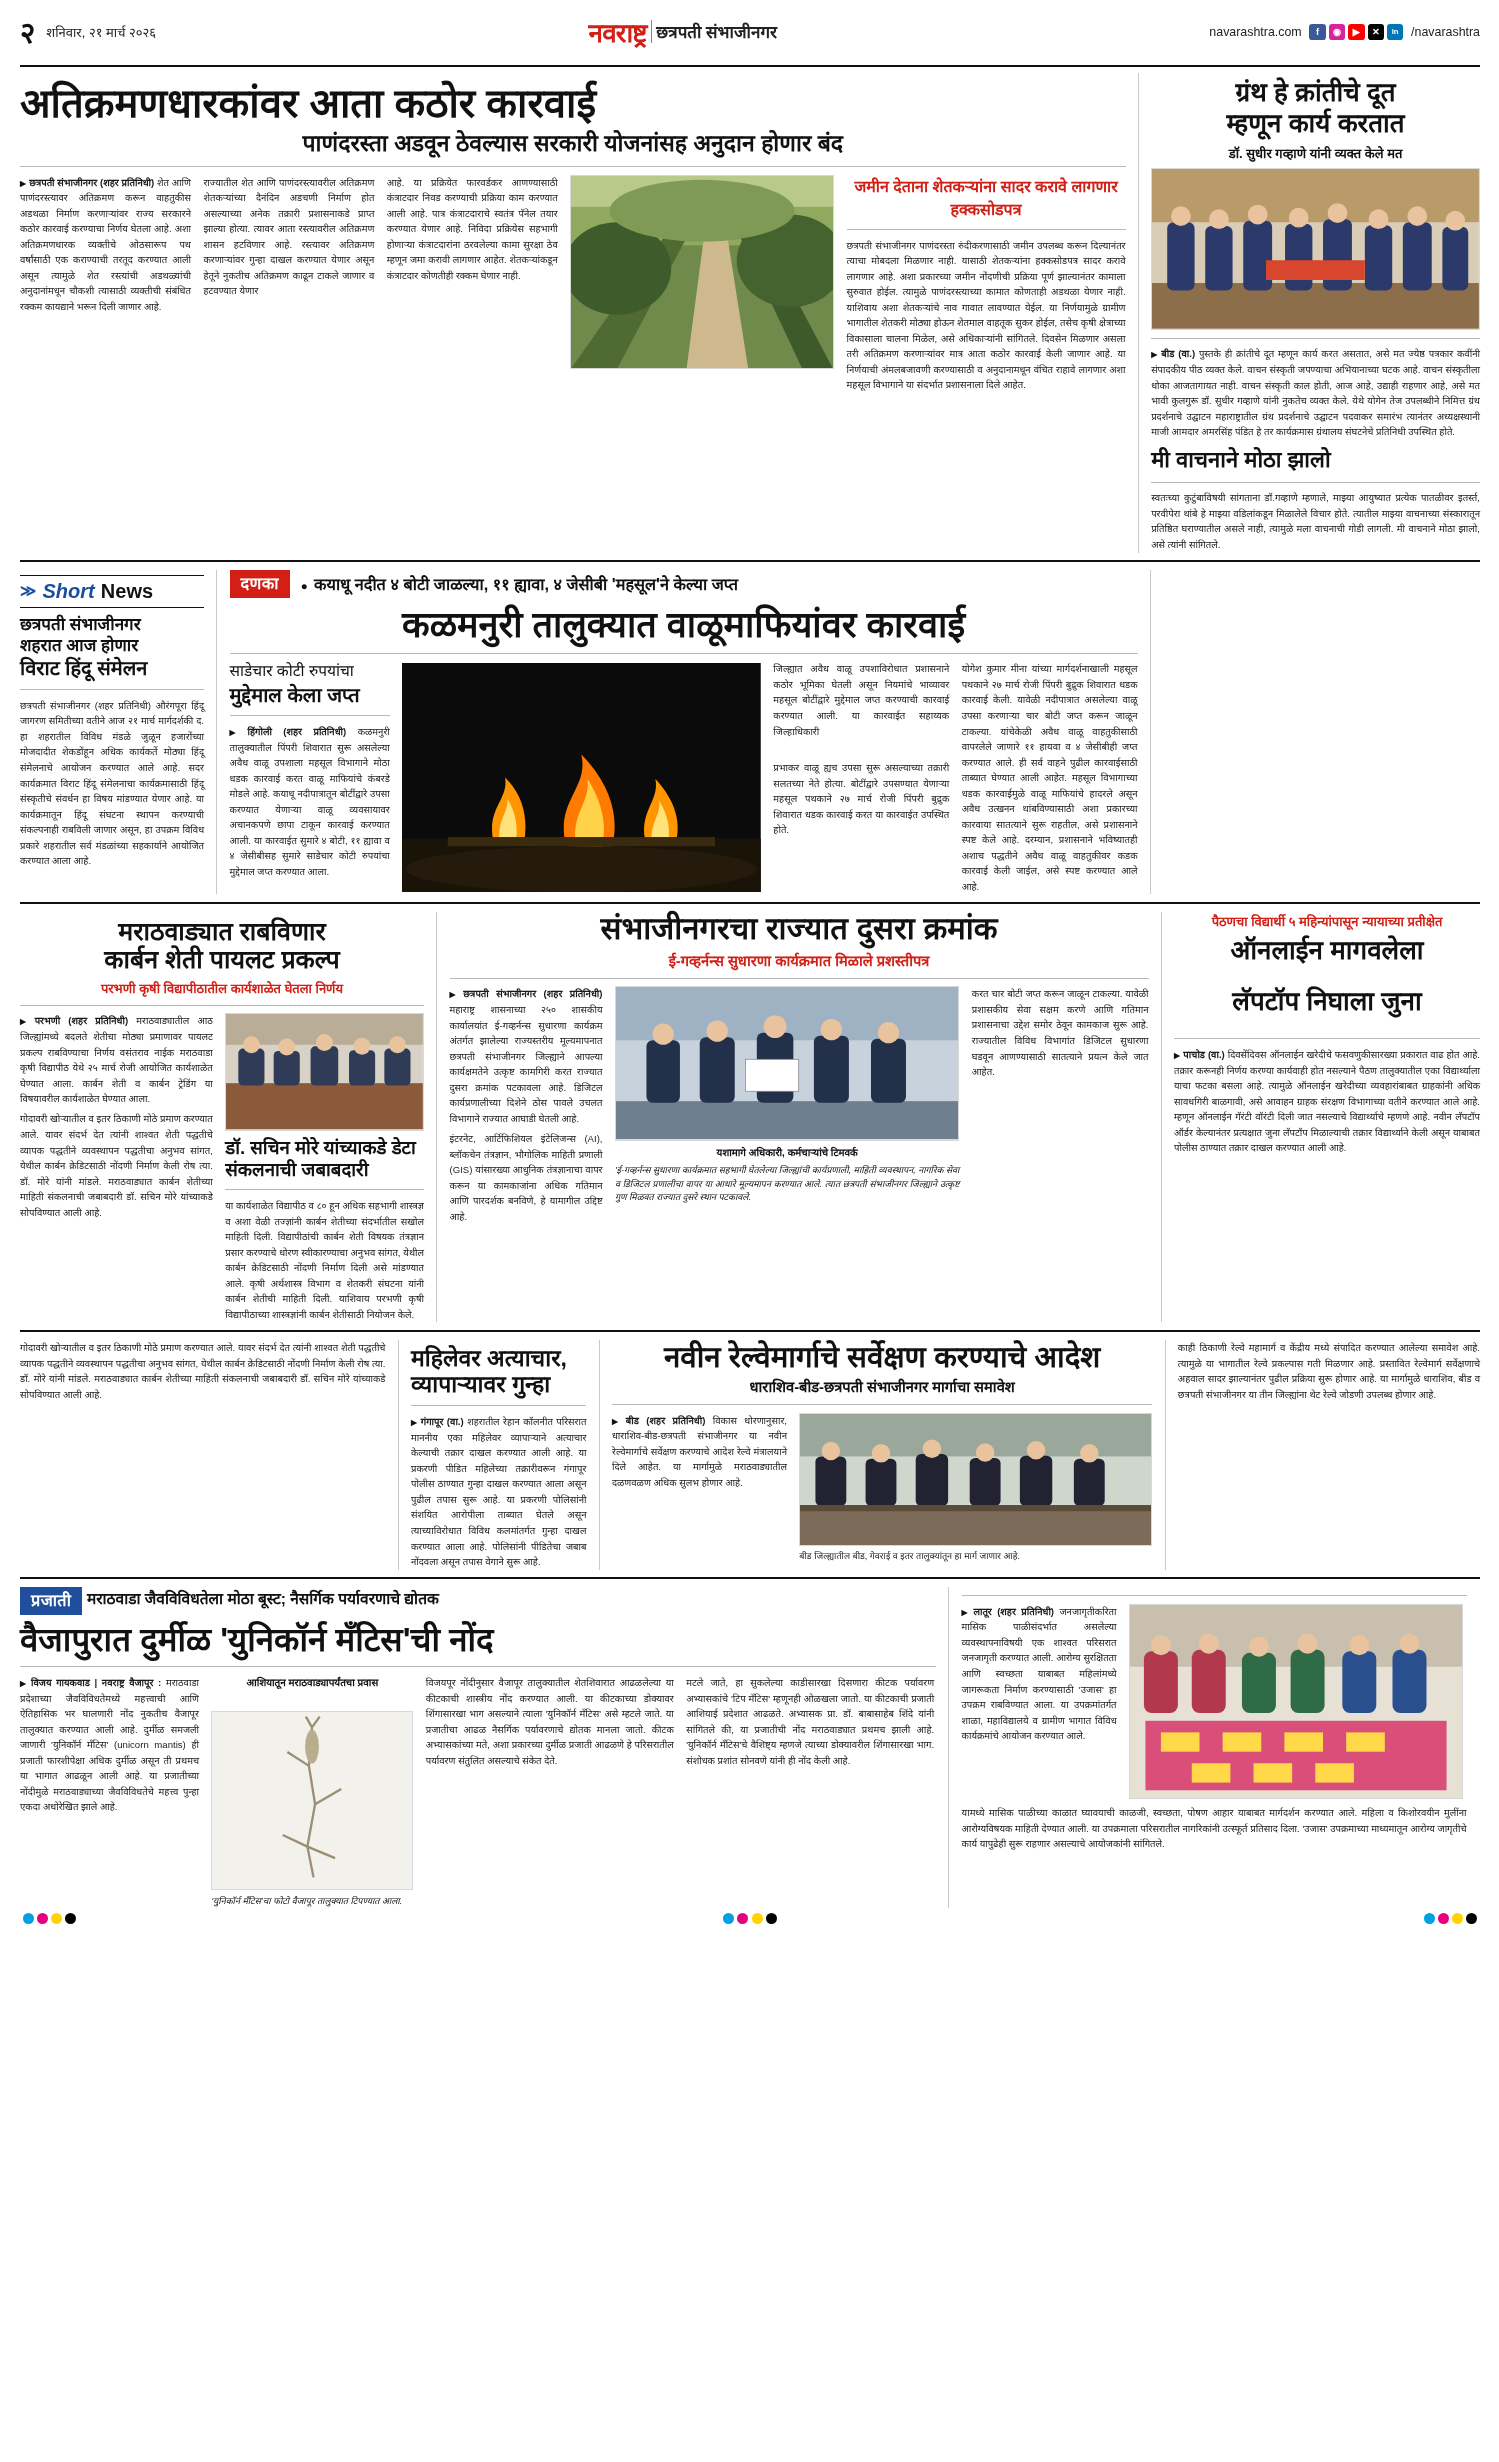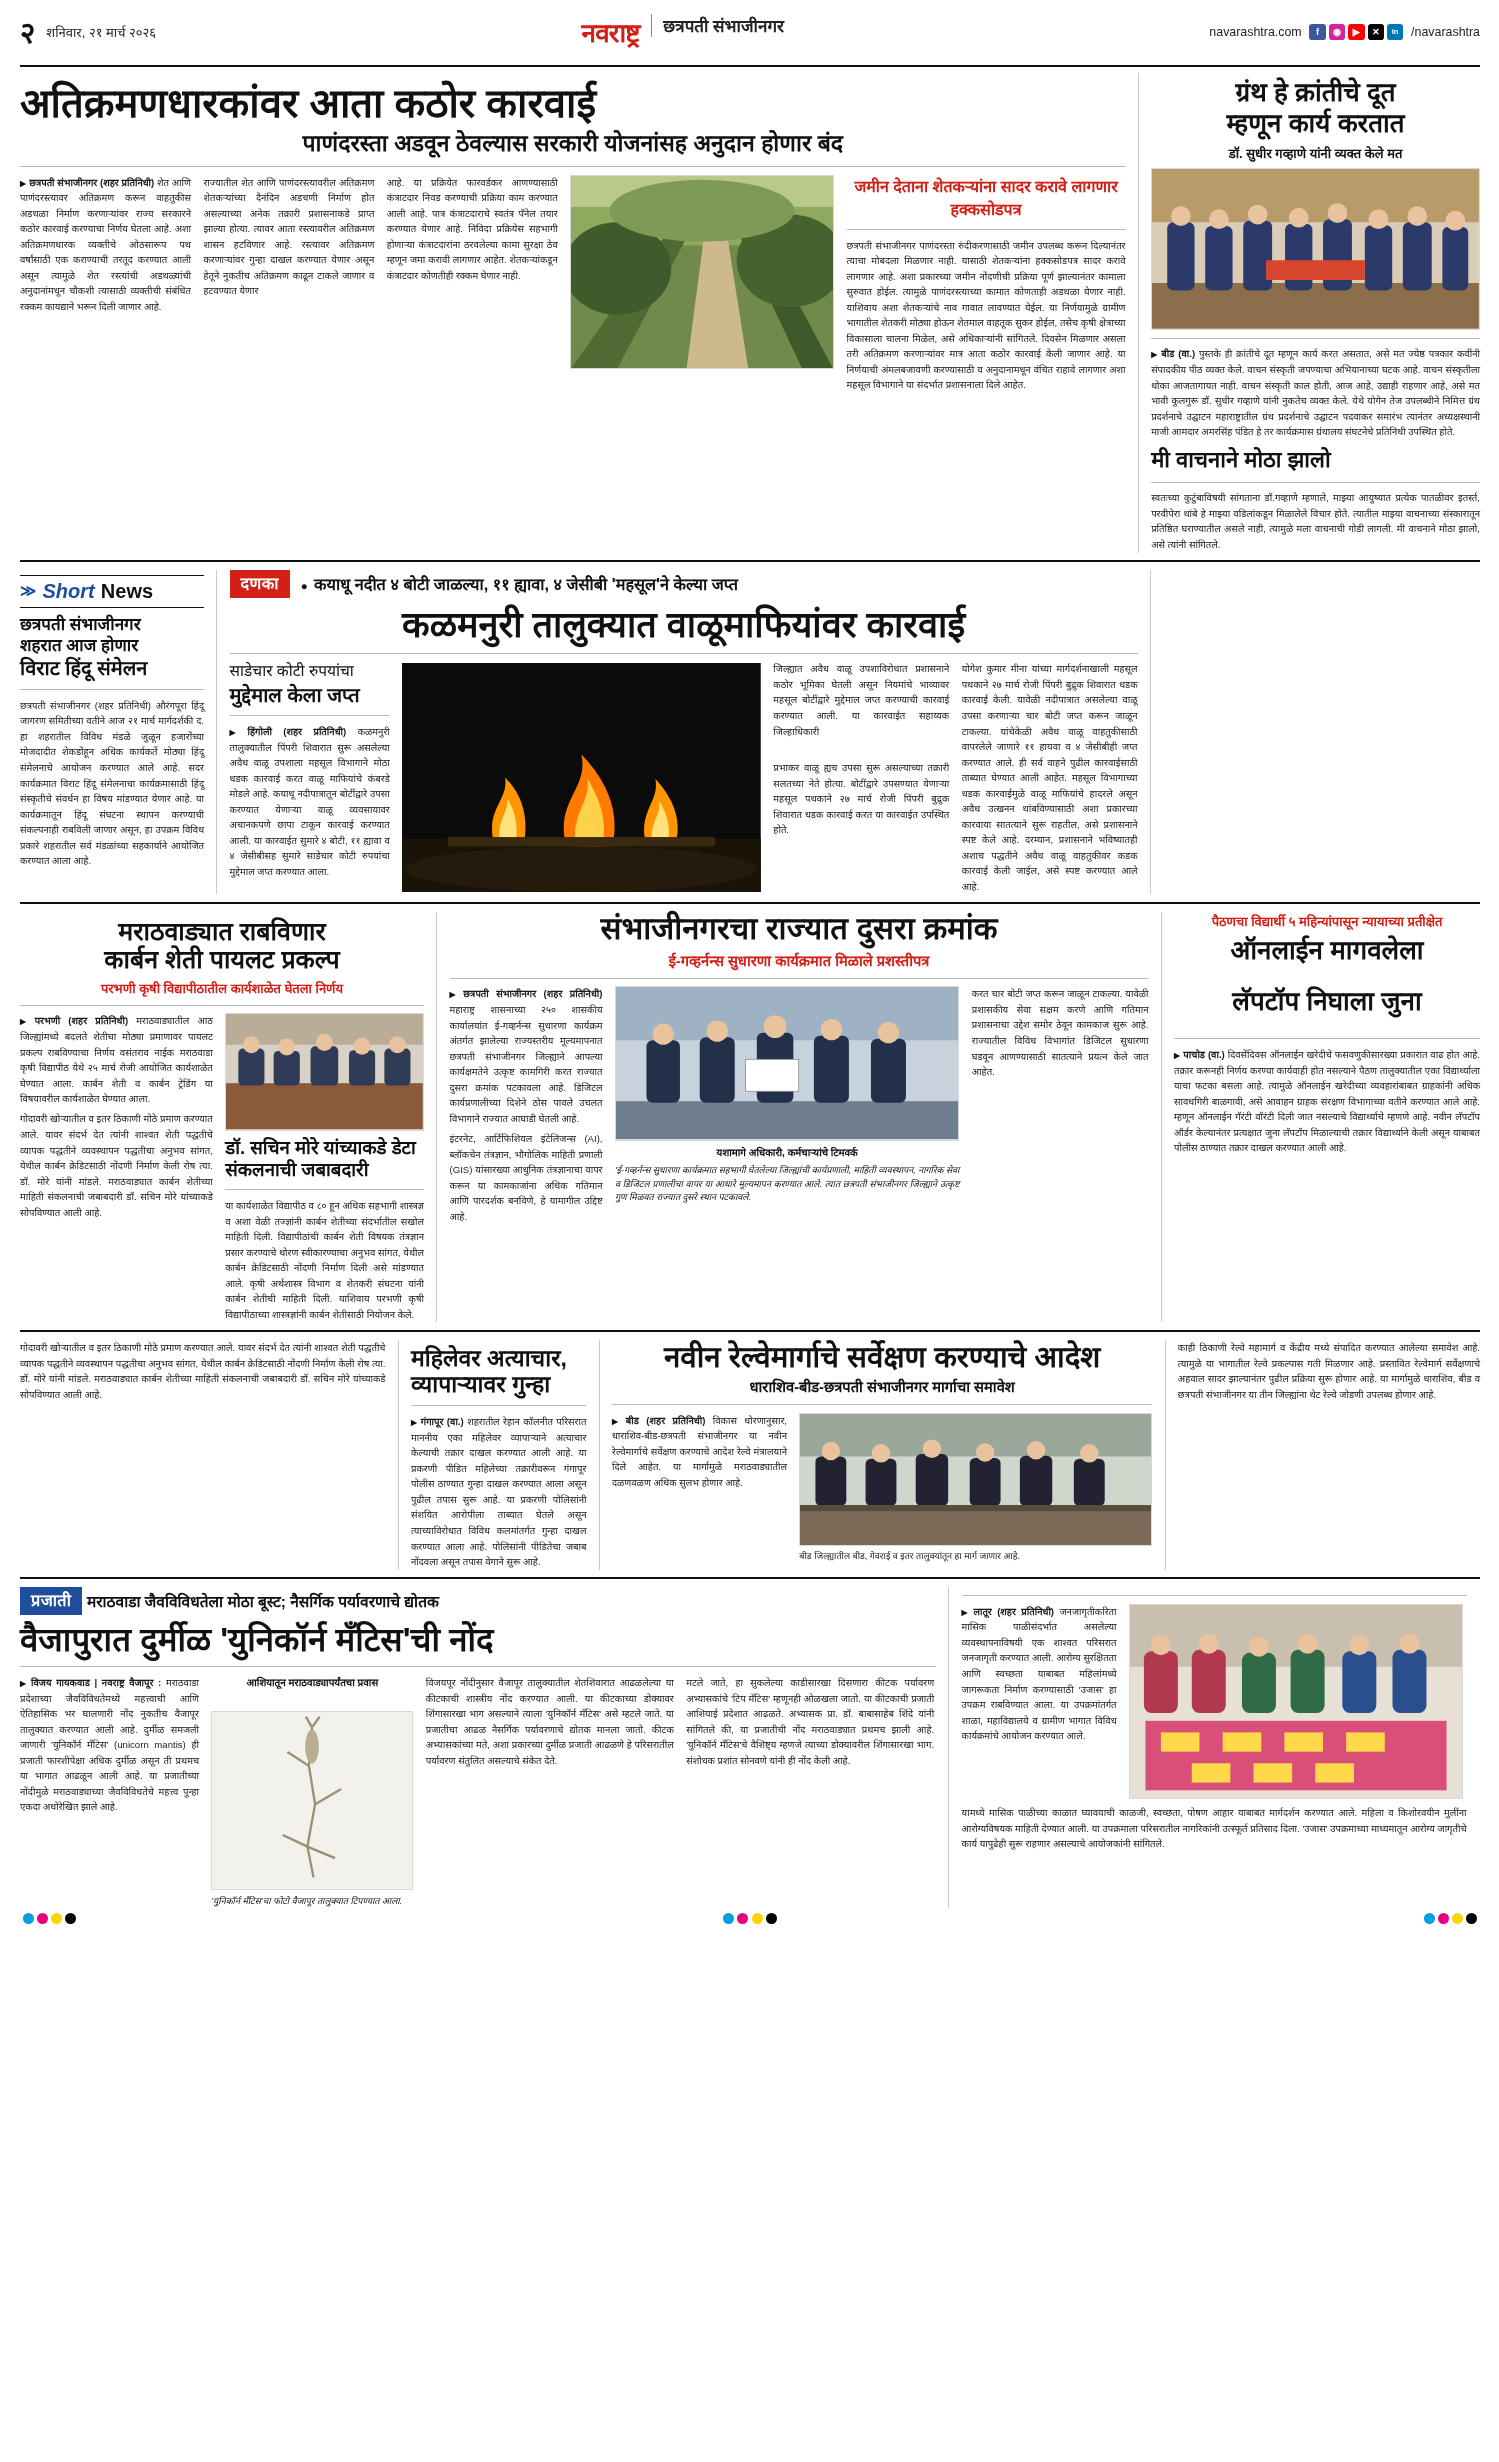--- a/index.html
+++ b/index.html
@@ -22,21 +22,21 @@
     display: flex;
     align-items: center;
     justify-content: space-between;
     border-bottom: 2.3px solid #111;
     padding: 9.3px 0 11px 0;
     height: 67px;
   }
   .mh-left { display:flex; align-items:center; gap:11px; }
   .page-num { font-size: 29.5px; font-weight: bold; color:#111; }
   .mh-date { font-size: 13px; color:#222; }
-  .mh-center { display:flex; align-items:flex-start; gap:11px; }
+  .mh-center { display:flex; align-items:center; gap:4px; }
   .logo {
     color:#d32017; font-weight:bold; font-size:26px; letter-spacing:-0.8px;
   }
   .logo-sep { width:1.6px; height:23px; background:#888; }
   .edition { font-size:17px; font-weight:bold; color:#222; }
   .mh-right { display:flex; align-items:center; gap:7.8px; font-size:12.4px; color:#222;}
   .social { display:flex; gap:3.1px; }
   .sicon {
     width:16.3px; height:16.3px; border-radius:3.1px; display:inline-flex;
     align-items:center; justify-content:center; color:#fff; font-size:9.3px; font-weight:bold;
@@ -449,21 +449,21 @@
     <div class="col" style="width:334px">
       <div class="body-text">काही ठिकाणी रेल्वे महामार्ग व केंद्रीय मध्ये संपादित करण्यात आलेल्या समावेश आहे. त्यामुळे या भागातील रेल्वे प्रकल्पास गती मिळणार आहे. प्रस्तावित रेल्वेमार्ग सर्वेक्षणाचे अहवाल सादर झाल्यानंतर पुढील प्रक्रिया सुरू होणार आहे. या मार्गामुळे धाराशिव, बीड व छत्रपती संभाजीनगर या तीन जिल्ह्यांना थेट रेल्वे जोडणी उपलब्ध होणार आहे.</div>
     </div>
   </div>
 
   <hr class="hr-thick">
 
   <div class="cols">
 
     <div class="col" style="width:916px">
-      <div style="display:flex;align-items:center;gap:4.7px">
+      <div style="display:flex;align-items:flex-start;gap:4.7px">
         <span class="tagbox blue">प्रजाती</span>
         <span class="bulletline" style="font-size:15.5px">मराठवाडा जैवविविधतेला मोठा बूस्ट; नैसर्गिक पर्यावरणाचे द्योतक</span>
       </div>
       <h1 class="head" style="font-size:33px;margin:6.2px 0 1.6px">वैजापुरात दुर्मीळ 'युनिकॉर्न मँटिस'ची नोंद</h1>
       <hr class="hr">
       <div class="cols">
         <div class="col" style="width:179px">
           <div class="body-text">
             <span class="byline arrow-byline">विजय गायकवाड | नवराष्ट्र</span>
             <span class="bold-lead">वैजापूर :</span>

